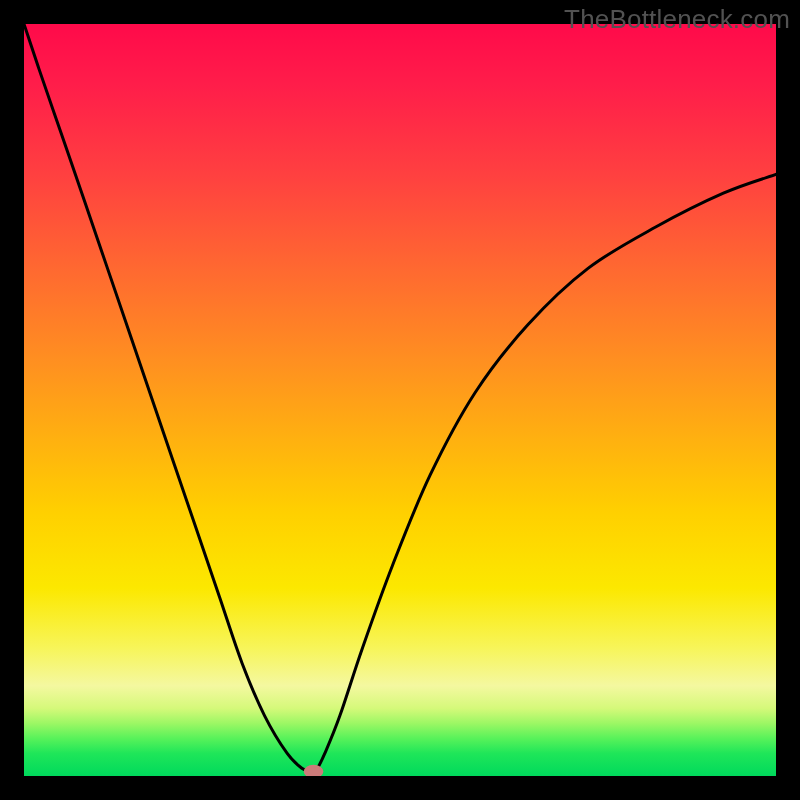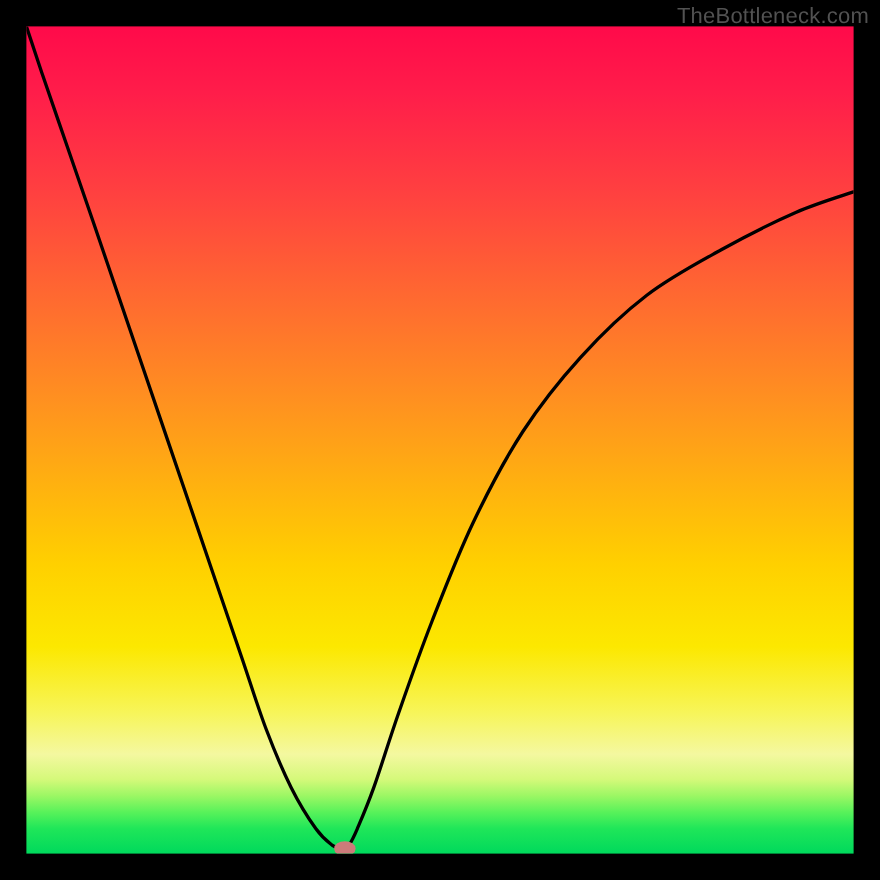--- a/index.html
+++ b/index.html
@@ -8,21 +8,21 @@
     position: relative;
     width: 800px;
     height: 800px;
     background: #000;
   }
   .watermark {
     position: absolute;
     top: 4px;
     right: 10px;
     font-family: Arial, Helvetica, sans-serif;
-    font-size: 20px;
+    font-size: 26px;
     font-weight: 500;
     color: #525252;
     letter-spacing: 0.2px;
     z-index: 5;
   }
   .plot-outer {
     position: absolute;
     left: 24px;
     top: 24px;
     width: 752px;

